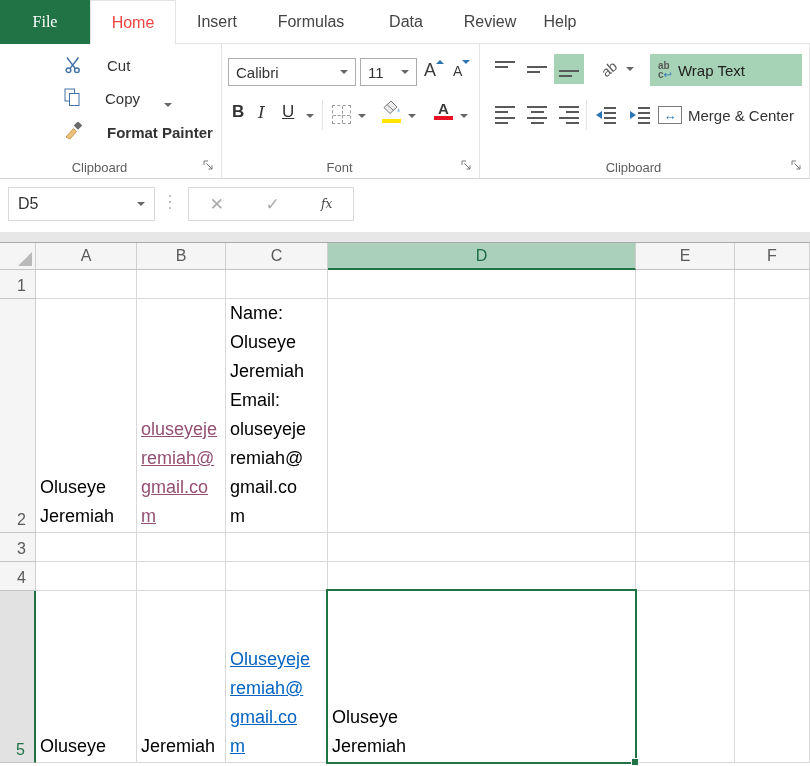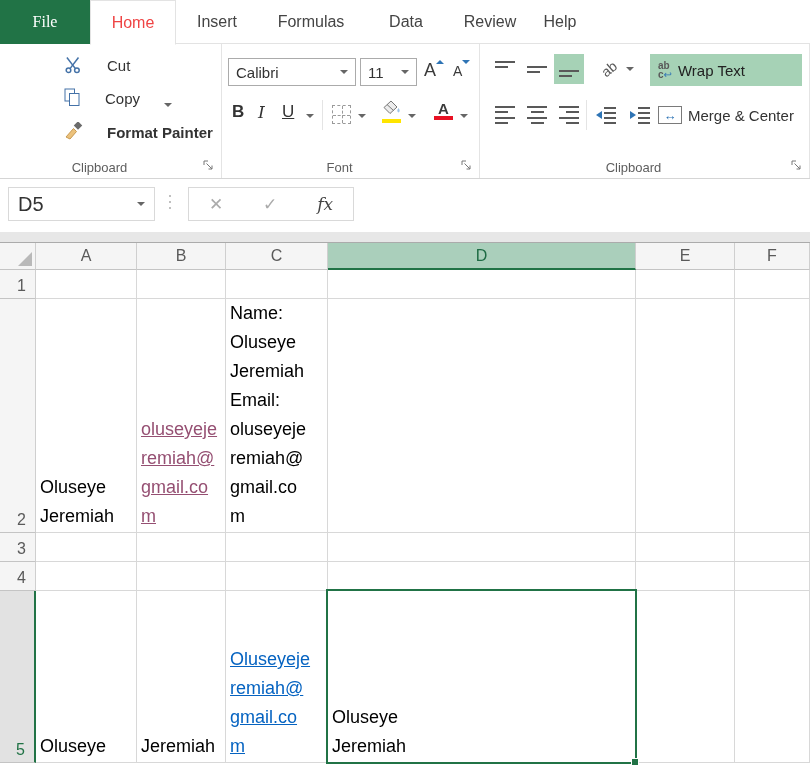--- a/index.html
+++ b/index.html
@@ -79,27 +79,27 @@
              border-right:6px solid #2E74B5; }
   .arrow-r { width:0; height:0; border-top:4px solid transparent; border-bottom:4px solid transparent;
              border-left:6px solid #2E74B5; }
   .orient { position:absolute; left:116px; top:12px; width:26px; height:26px; color:#595959;
             font-size:14px; display:flex; align-items:center; justify-content:center;
             transform:rotate(-40deg); }
 
   
   .fbar { position:absolute; top:179px; left:0; width:810px; height:53px; background:#fff; }
   .namebox { position:absolute; left:8px; top:8px; width:147px; height:34px; border:1px solid #D9D9D9;
-             display:flex; align-items:center; padding:0 9px; font-size:20px; color:#333; }
+             display:flex; align-items:center; padding:0 9px; font-size:16px; color:#333; }
   .fbar-dots { position:absolute; left:169px; top:16px; display:flex; flex-direction:column; gap:4px; }
   .fbar-dots div { width:2px; height:2px; background:#ABABAB; border-radius:50%; }
   .fxbox { position:absolute; left:188px; top:8px; width:166px; height:34px; border:1px solid #D9D9D9;
            display:flex; align-items:center; justify-content:space-around; }
   .fx-x, .fx-check { font-size:17px; color:#ABABAB; }
-  .fx-fx { font-family:"DejaVu Serif", serif; font-style:italic; font-size:17px; color:#444; }
+  .fx-fx { font-family:"DejaVu Serif", serif; font-style:italic; font-size:12px; color:#444; }
   .formulabox { position:absolute; left:358px; top:8px; width:452px; height:34px; border:1px solid #D9D9D9;
                 display:flex; align-items:center; padding-left:28px; font-size:17px; color:#222;
                 white-space:nowrap; overflow:hidden; }
 
   .gapstrip { position:absolute; top:232px; left:0; width:810px; height:11px;
               background:#E7E7E7; border-bottom:1px solid #ABABAB; }
 
   
   .sheet { position:absolute; top:243px; left:0; width:810px; height:520px; background:#fff;
            display:grid;

